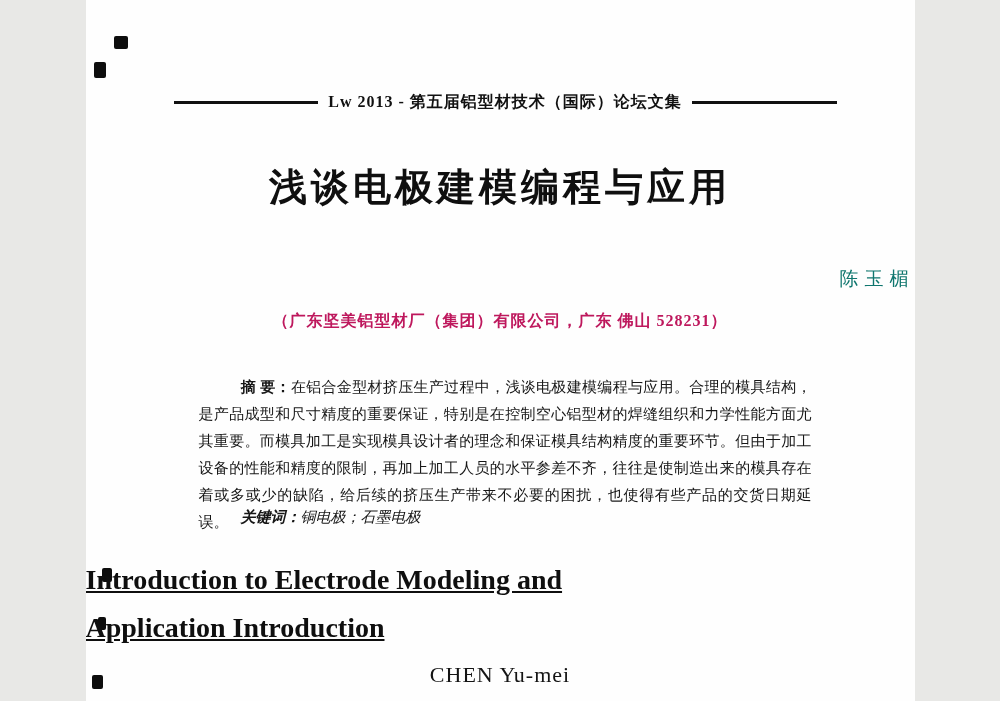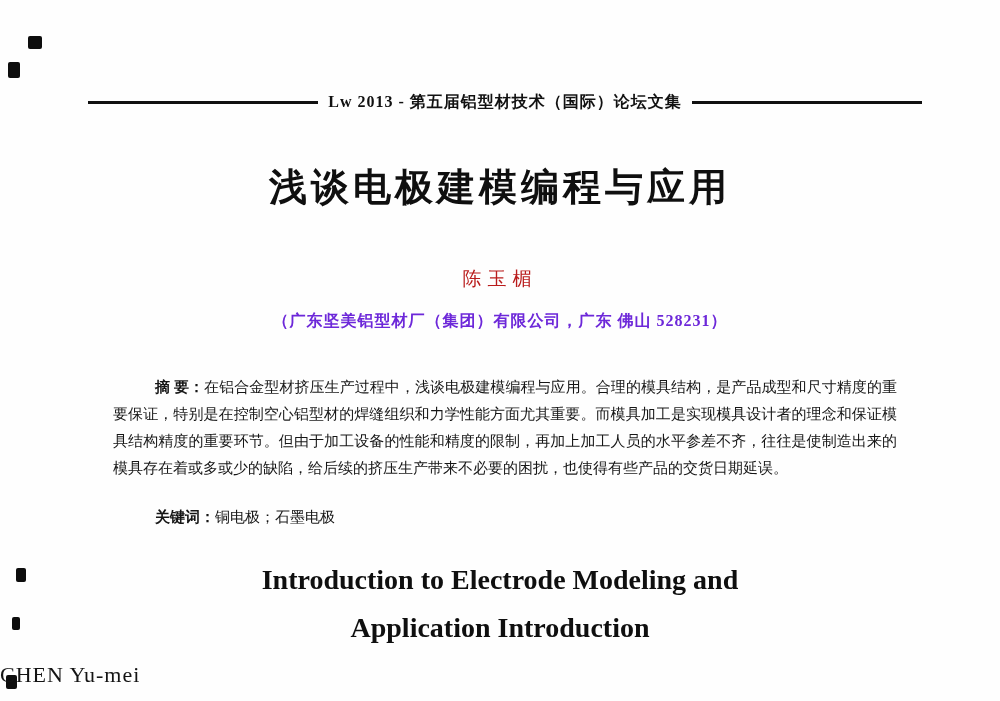--- a/index.html
+++ b/index.html
@@ -2,21 +2,21 @@
 <html><head>
 <meta charset="utf-8">
 <style>
   html, body {
     margin: 0;
     padding: 0;
     background: #e8e8e6;
   }
   .page {
     position: relative;
-    width: 1000px;
+    width: 829px;
     height: 701px;
     margin: 0 auto;
     background: #fefefe;
     overflow: hidden;
     font-family: "Liberation Serif", serif;
     color: #141414;
   }
 
   
   .artifact {
@@ -66,36 +66,36 @@
     letter-spacing: 4px;
     color: #0f0f0f;
     font-family: "Liberation Sans", sans-serif;
   }
 
   .author {
     position: absolute;
     left: 0;
     right: 0;
     top: 266px;
-    text-align: center;
+    text-align: right;
     font-size: 19px;
     letter-spacing: 6px;
-    color: #b91c1c;
+    color: #0f766e;
   }
 
   .affiliation {
     position: absolute;
     left: 0;
     right: 0;
     top: 311px;
     text-align: center;
     font-size: 16px;
     font-weight: bold;
     letter-spacing: 1px;
-    color: #6d28d9;
+    color: #be185d;
   }
 
   .abstract {
     position: absolute;
     left: 113px;
     right: 103px;
     top: 374px;
     margin: 0;
     font-size: 15px;
     line-height: 27px;
@@ -107,43 +107,45 @@
 
   .keywords {
     position: absolute;
     left: 113px;
     right: 103px;
     top: 504px;
     margin: 0;
     font-size: 15px;
     line-height: 27px;
     color: #161616;
+    font-style: italic;
   }
   .keywords .lead-indent { display: inline-block; width: 30px; }
 
   .en-title {
     position: absolute;
     left: 0;
     right: 0;
     top: 556px;
     margin: 0;
-    text-align: center;
+    text-align: left;
     font-family: "Liberation Serif", serif;
     font-size: 28px;
     font-weight: bold;
     line-height: 48px;
     color: #0f0f0f;
+    text-decoration: underline;
   }
 
   .en-author {
     position: absolute;
     left: 0;
     right: 0;
     top: 662px;
-    text-align: left;
+    text-align: center;
     font-family: "Liberation Serif", serif;
     font-size: 22px;
     letter-spacing: 1px;
     color: #141414;
   }
 </style>
 </head>
 <body>
 
 <div class="page">

